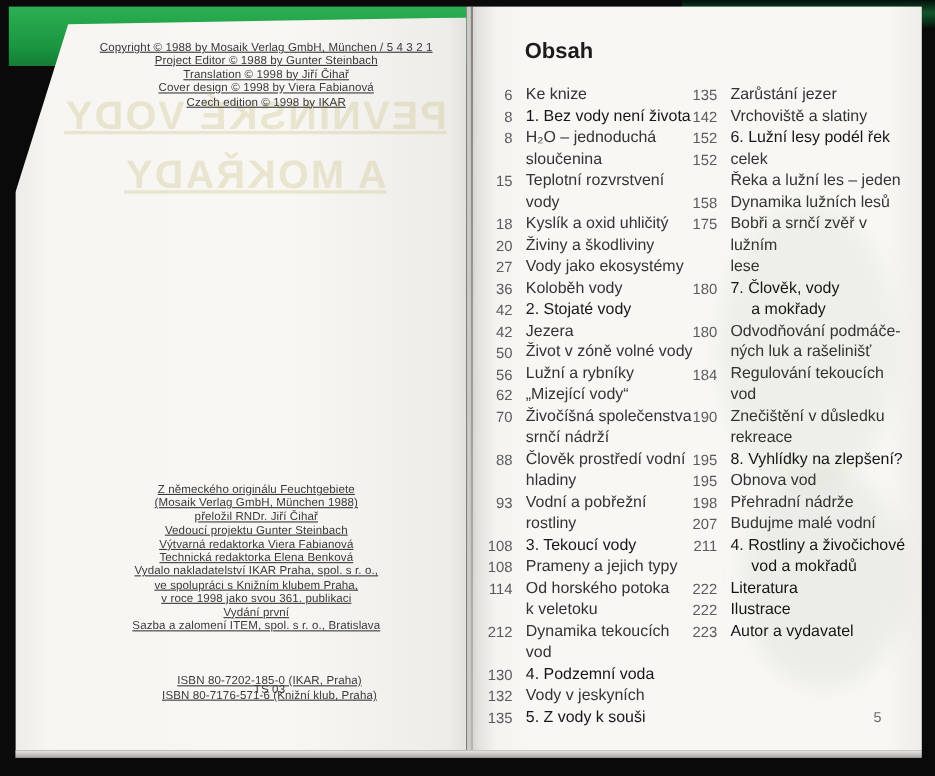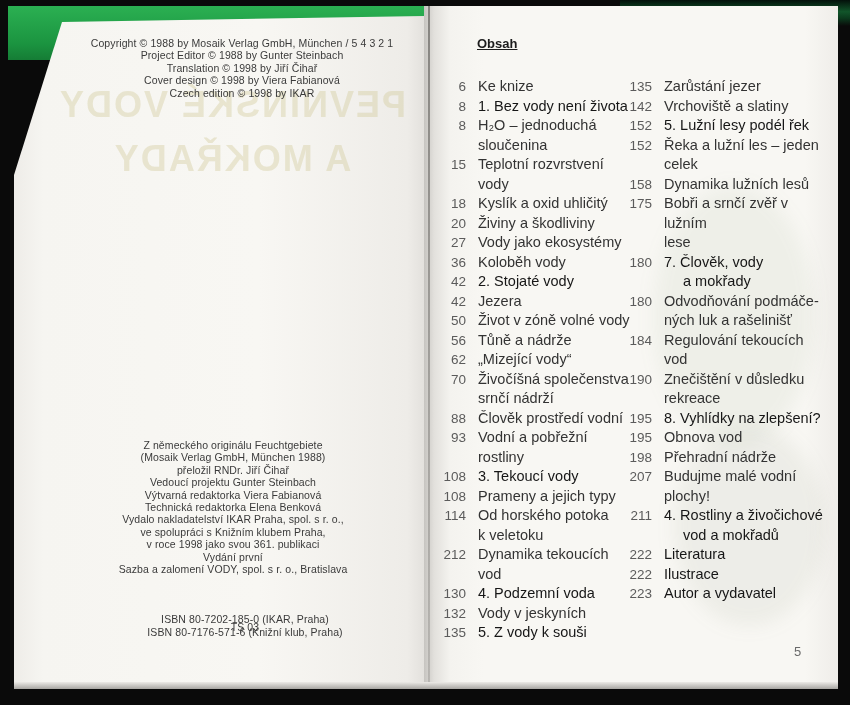--- a/index.html
+++ b/index.html
@@ -43,35 +43,35 @@
   .imprint-block{left:16px;top:427px;width:100%;}
   .ts-block{left:28px;top:609px;width:100%;}
   .isbn-block{left:28px;top:601px;width:100%;line-height:13px;}
   .ghost-title{
     position:absolute;left:15px;top:66px;width:100%;text-align:center;
     transform:scaleX(-1);
     font-weight:bold;font-size:36px;line-height:54px;letter-spacing:2px;
     color:rgba(208,200,150,.38);
   }
   
-  .obsah-heading{position:absolute;left:53px;top:30px;font-size:13px;font-weight:bold;color:#1c1c1c;text-decoration:underline;}
+  .obsah-heading{position:absolute;left:53px;top:30px;font-size:20px;font-weight:bold;color:#1c1c1c;}
   .toc-col{position:absolute;top:71px;font-size:14.5px;line-height:19.5px;color:#333;}
   .toc-col-left{left:14px;width:192px;}
   .toc-col-right{left:200px;width:205px;}
   .toc-row{display:flex;align-items:flex-start;}
   .toc-num{width:28px;text-align:right;margin-right:12px;flex:none;font-size:13.5px;color:#5b5b5b;}
   .toc-text{flex:1;}
   .toc-row.bold .toc-text{font-weight:normal;color:#161616;}
   .toc-text .indent{padding-left:19px;}
   .folio{position:absolute;left:370px;top:638px;font-size:13px;color:#6a6a6a;}
   
   .blob{position:absolute;border-radius:50%;filter:blur(9px);}
   .blob1{left:230px;top:180px;width:160px;height:260px;background:rgba(120,140,105,.07);}
   .blob2{left:250px;top:420px;width:150px;height:200px;background:rgba(110,130,100,.08);}
-  .tline{white-space:pre;}
+  .tline{white-space:pre;text-decoration:underline;}
 </style>
 </head>
 <body>
 
 <div class="photo">
 
   <div class="cover-green"></div>
   <div class="cover-dark"></div>
 
   <div class="left-page">
@@ -90,21 +90,21 @@
         <div class="tline">Z německého originálu Feuchtgebiete</div>
         <div class="tline">(Mosaik Verlag GmbH, München 1988)</div>
         <div class="tline">přeložil RNDr. Jiří Čihař</div>
         <div class="tline">Vedoucí projektu Gunter Steinbach</div>
         <div class="tline">Výtvarná redaktorka Viera Fabianová</div>
         <div class="tline">Technická redaktorka Elena Benková</div>
         <div class="tline">Vydalo nakladatelství IKAR Praha, spol. s r. o.,</div>
         <div class="tline">ve spolupráci s Knižním klubem Praha,</div>
         <div class="tline">v roce 1998 jako svou 361. publikaci</div>
         <div class="tline">Vydání první</div>
-        <div class="tline">Sazba a zalomení VODY, spol. s r. o., Bratislava</div>
+        <div class="tline">Sazba a zalomení ITEM, spol. s r. o., Bratislava</div>
       </div>
     <div class="block ts-block">TS 03</div>
     <div class="block isbn-block">
         <div class="tline">ISBN 80-7202-185-0 (IKAR, Praha)</div>
         <div class="tline">ISBN 80-7176-571-6 (Knižní klub, Praha)</div>
       </div>
   </div>
 
   <div class="right-page">
     <div class="blob blob1"></div>
@@ -174,40 +174,41 @@
         </div>
         <div class="toc-row">
           <div class="toc-num">50</div>
           <div class="toc-text">
             <div>Život v zóně volné vody</div>
           </div>
         </div>
         <div class="toc-row">
           <div class="toc-num">56</div>
           <div class="toc-text">
-            <div>Tůně a nádrže</div>
+            <div>Lužní a rybníky</div>
           </div>
         </div>
         <div class="toc-row">
           <div class="toc-num">62</div>
           <div class="toc-text">
             <div>„Mizející vody“</div>
           </div>
         </div>
         <div class="toc-row">
           <div class="toc-num">70</div>
           <div class="toc-text">
             <div>Živočíšná společenstva</div>
             <div>srnčí nádrží</div>
           </div>
         </div>
         <div class="toc-row">
           <div class="toc-num">88</div>
           <div class="toc-text">
             <div>Člověk prostředí vodní</div>
+            <div>hladiny</div>
           </div>
         </div>
         <div class="toc-row">
           <div class="toc-num">93</div>
           <div class="toc-text">
             <div>Vodní a pobřežní rostliny</div>
           </div>
         </div>
         <div class="toc-row bold">
           <div class="toc-num">108</div>
@@ -262,28 +263,28 @@
         </div>
         <div class="toc-row">
           <div class="toc-num">142</div>
           <div class="toc-text">
             <div>Vrchoviště a slatiny</div>
           </div>
         </div>
         <div class="toc-row bold">
           <div class="toc-num">152</div>
           <div class="toc-text">
-            <div>5. Lužní lesy podél řek</div>
+            <div>6. Lužní lesy podél řek</div>
           </div>
         </div>
         <div class="toc-row">
           <div class="toc-num">152</div>
           <div class="toc-text">
+            <div>celek</div>
             <div>Řeka a lužní les – jeden</div>
-            <div>celek</div>
           </div>
         </div>
         <div class="toc-row">
           <div class="toc-num">158</div>
           <div class="toc-text">
             <div>Dynamika lužních lesů</div>
           </div>
         </div>
         <div class="toc-row">
           <div class="toc-num">175</div>
@@ -334,21 +335,20 @@
         <div class="toc-row">
           <div class="toc-num">198</div>
           <div class="toc-text">
             <div>Přehradní nádrže</div>
           </div>
         </div>
         <div class="toc-row">
           <div class="toc-num">207</div>
           <div class="toc-text">
             <div>Budujme malé vodní</div>
-            <div>plochy!</div>
           </div>
         </div>
         <div class="toc-row bold">
           <div class="toc-num">211</div>
           <div class="toc-text">
             <div>4. Rostliny a živočichové</div>
             <div class="indent">vod a mokřadů</div>
           </div>
         </div>
         <div class="toc-row bold">

